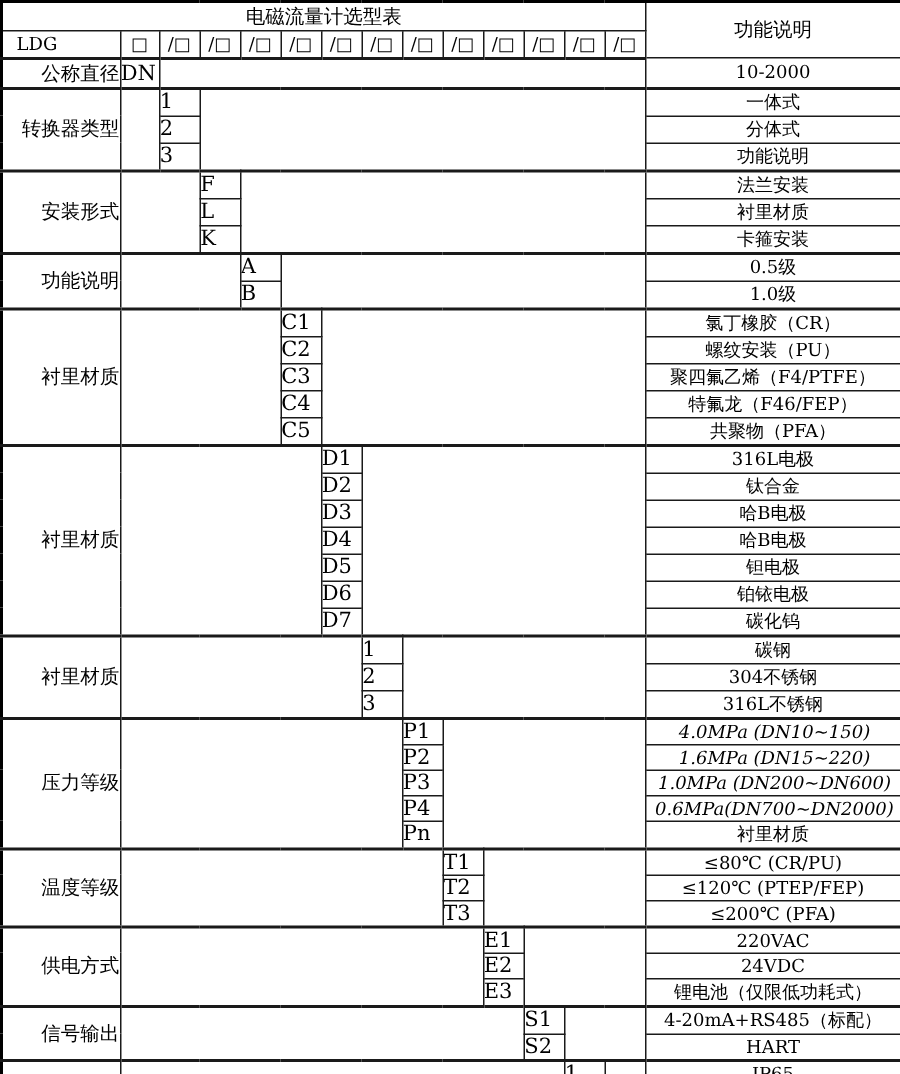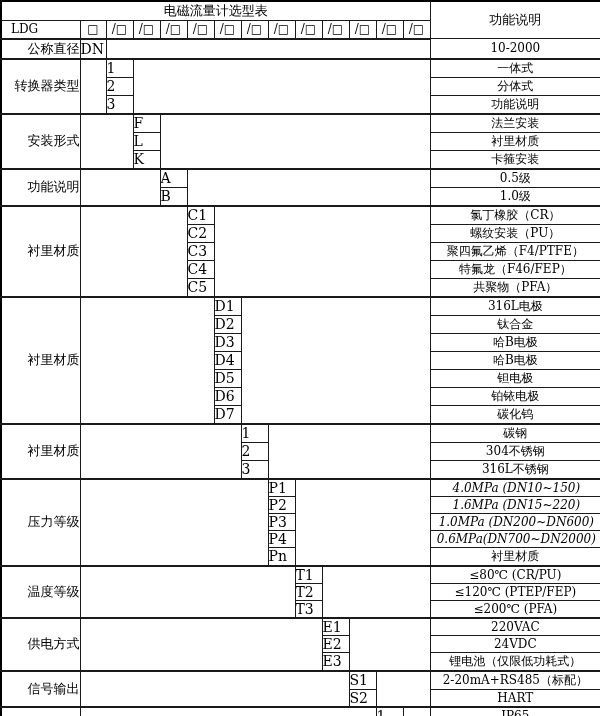--- a/index.html
+++ b/index.html
@@ -241,21 +241,21 @@
       </tr>
       <tr class="data last">
         <td class="code">E3</td>
         <td class="func">锂电池（仅限低功耗式）</td>
       </tr>
       <tr class="data">
         <td class="label" rowspan="2">信号输出</td>
         <td class="spacer" rowspan="2" colspan="10"></td>
         <td class="code">S1</td>
         <td class="spacer" rowspan="2" colspan="2"></td>
-        <td class="func">2-20mA+RS485（标配）</td>
+        <td class="func">4-20mA+RS485（标配）</td>
       </tr>
       <tr class="data last">
         <td class="code">S2</td>
         <td class="func">HART</td>
       </tr>
       <tr class="data">
         <td class="label" rowspan="2">防护等级</td>
         <td class="spacer" rowspan="2" colspan="11"></td>
         <td class="code">1</td>
         <td class="spacer" rowspan="2"></td>

